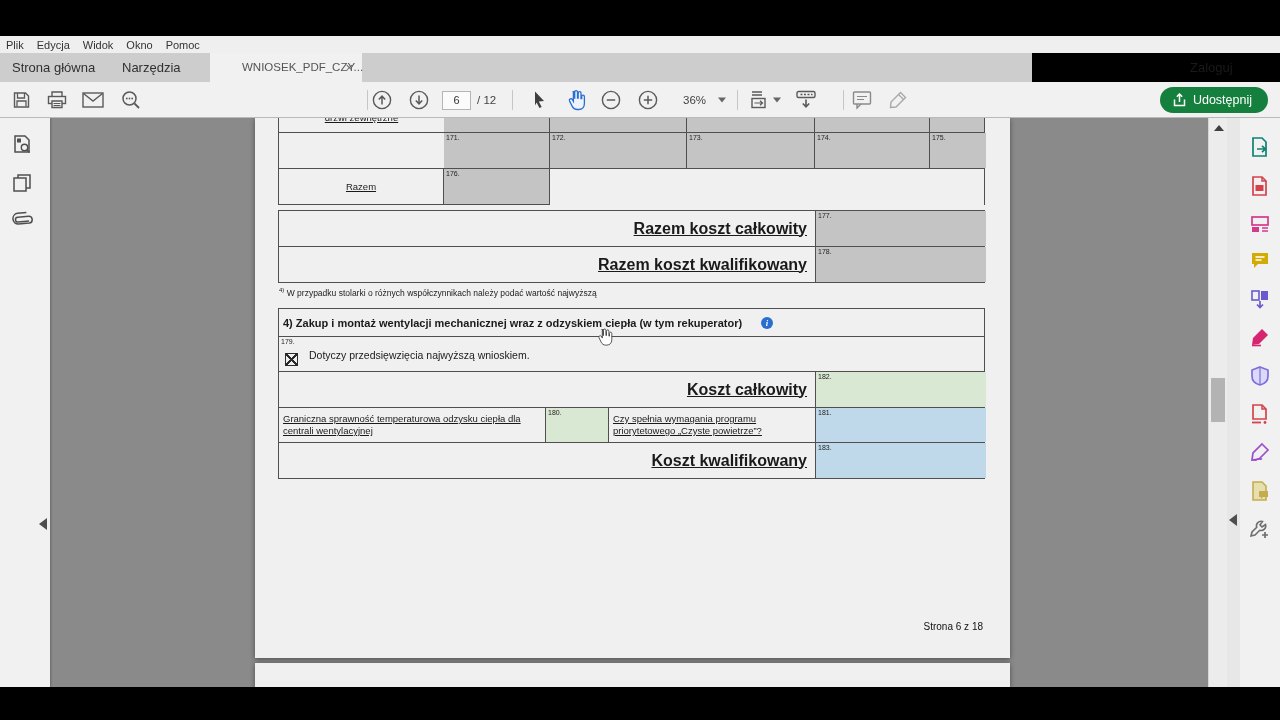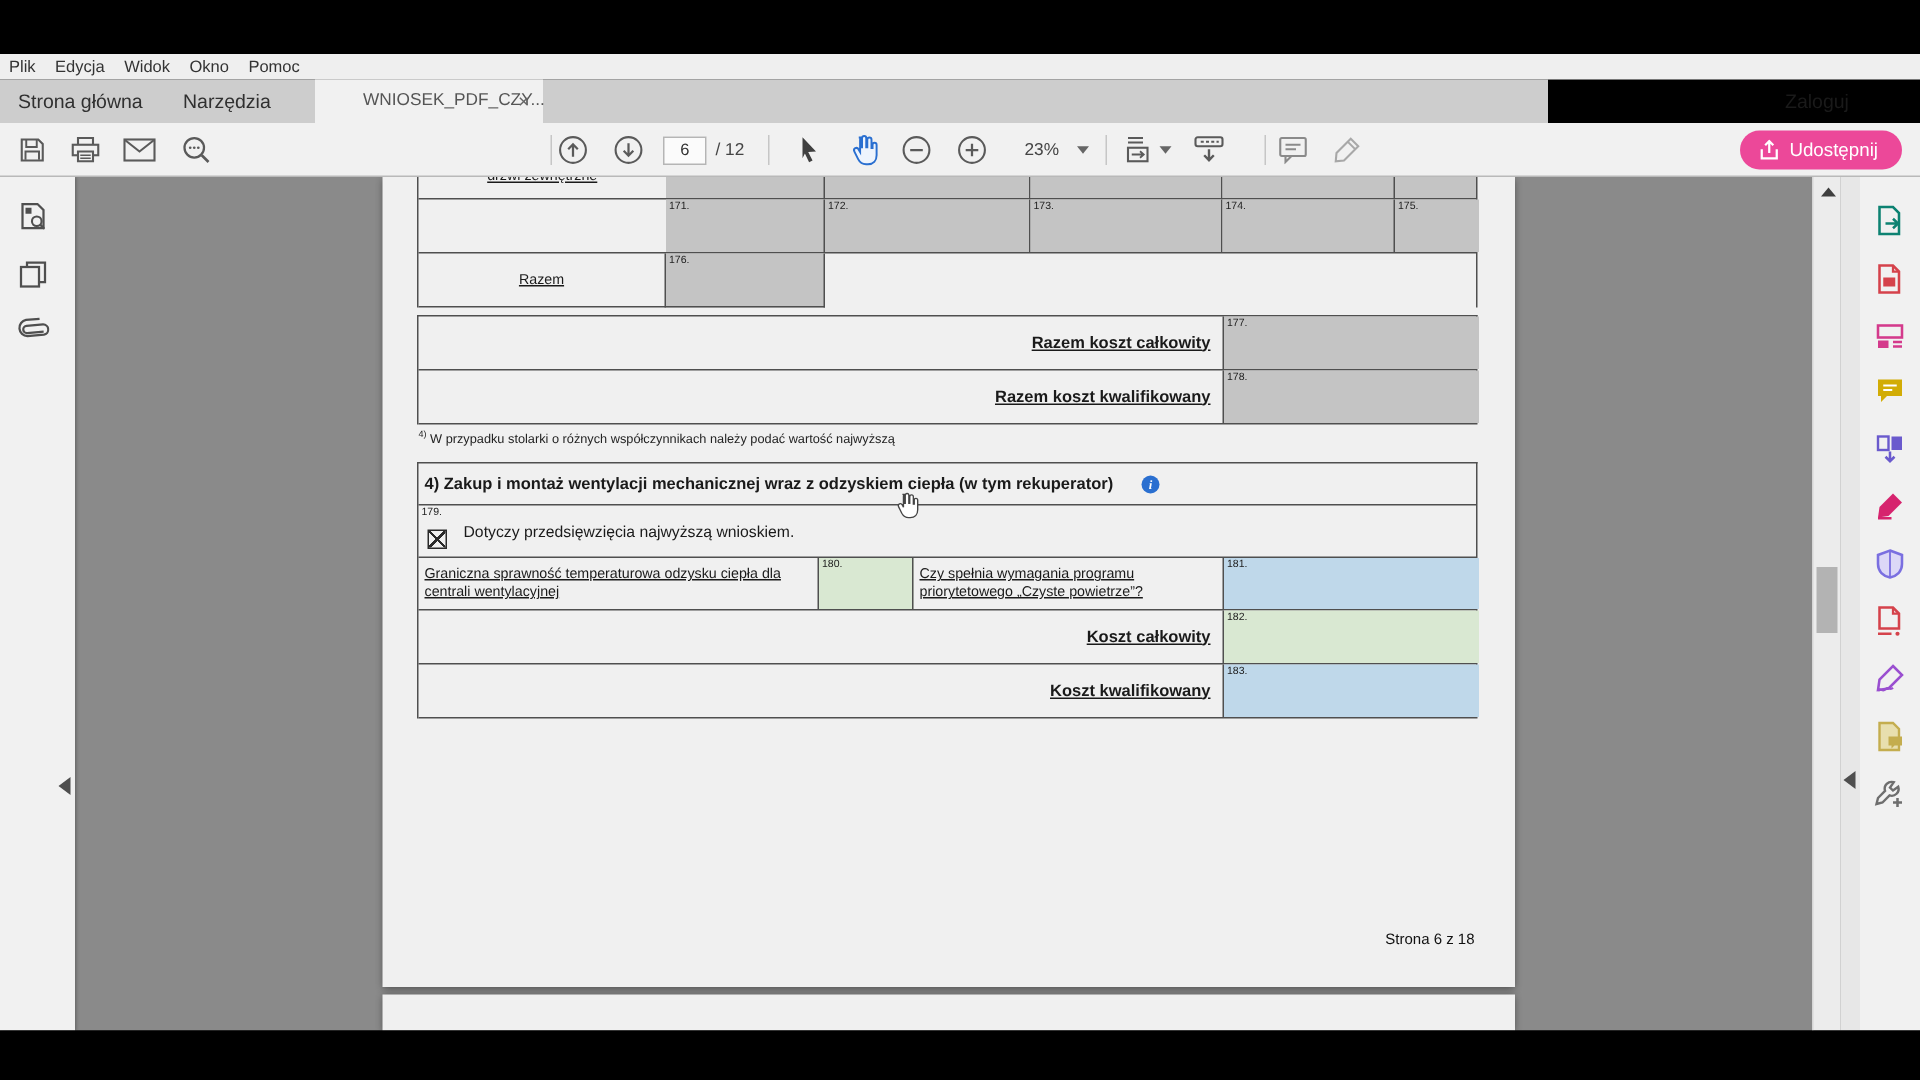--- a/index.html
+++ b/index.html
@@ -34,21 +34,21 @@
   .page-box { position:absolute; left:442px; top:9px; width:29px; height:19px;
     background:#fbfbfb; border:1px solid #b5b5b5; font-size:11px; color:#333;
     text-align:center; line-height:17px; }
   .page-total { position:absolute; left:477px; top:0; height:36px; line-height:36px;
     font-size:11.5px; color:#444; }
   .zoom-val { position:absolute; left:683px; top:0; height:36px; line-height:36px;
     font-size:11.5px; color:#444; }
   .caret { width:0; height:0; border-left:4px solid transparent;
     border-right:4px solid transparent; border-top:5px solid #666; }
   .share-btn { position:absolute; right:12px; top:5px; height:26px;
-    background:#ec4899; border-radius:14px; color:#fff; font-size:12.5px;
+    background:#15803d; border-radius:14px; color:#fff; font-size:12.5px;
     display:flex; align-items:center; gap:7px; padding:0 16px 0 13px; }
 
   
   .main { left:0; top:118px; width:1280px; height:569px; background:#8a8a8a; overflow:hidden; }
   .left-panel { position:absolute; left:0; top:0; width:50px; height:569px;
     background:#f1f1f1; box-shadow:1px 0 2px rgba(0,0,0,.25); }
   .lp-icon { position:absolute; left:11px; width:22px; height:22px; }
   .collapse-left { position:absolute; left:39px; top:400px; width:0; height:0;
     border-top:6px solid transparent; border-bottom:6px solid transparent;
     border-right:8px solid #4e4e4e; }
@@ -80,21 +80,21 @@
   .row { position:relative; width:100%; border-bottom:1px solid #4f4f4f; }
   .cell { position:absolute; top:0; height:100%;text-decoration:underline; }
   .br { border-right:1px solid #4f4f4f; }
   .gray { background:#c4c4c4; }
   .green { background:#d9e8d2; }
   .blue  { background:#bfd8ea; }
   .num { position:absolute; left:2px; top:1px; font-size:7px; color:#222; letter-spacing:0; }
   .lbl { display:flex; align-items:center; font-size:9.5px; line-height:12px; }
   .lbl-c { justify-content:center; text-align:center; }
   .rlabel { display:flex; align-items:center; justify-content:flex-end;
-    font-weight:bold; font-size:11px; padding-right:8px; }
+    font-weight:bold; font-size:16px; padding-right:8px; }
   .footnote { position:absolute; left:24px; top:169px; font-size:8.5px; color:#222; }
   .footnote sup { font-size:6px; }
   .s8-title { position:absolute; left:4px; top:0; height:28px; line-height:28px;
     font-weight:bold; font-size:11px; }
   .info-dot { position:absolute; left:482px; top:8px; width:12px; height:12px;
     border-radius:50%; background:#2a6fd0; color:#fff; font-size:8.5px;
     font-weight:bold; text-align:center; line-height:12px;
     font-family:"Liberation Serif","DejaVu Serif",serif; font-style:italic; }
   .chkbox { position:absolute; left:6px; top:16px; width:13px; height:13px;
     border:1.5px solid #2a2a2a; background:
@@ -197,21 +197,21 @@
           <circle cx="10" cy="10" r="8.6" fill="none" stroke="#5a5a5a" stroke-width="1.4"></circle>
           <path d="M5.8 10h8.4" stroke="#5a5a5a" stroke-width="1.5"></path>
         </svg>
     </span>
     <span class="tbi" style="left:638px;">
       <svg width="20" height="20" viewBox="0 0 20 20">
           <circle cx="10" cy="10" r="8.6" fill="none" stroke="#5a5a5a" stroke-width="1.4"></circle>
           <path d="M5.8 10h8.4M10 5.8v8.4" stroke="#5a5a5a" stroke-width="1.5"></path>
         </svg>
     </span>
-    <span class="zoom-val">23%</span>
+    <span class="zoom-val">36%</span>
     <span class="tbi caret" style="left:718px;"></span>
 
     <div class="tsep" style="left:737px;"></div>
 
     <span class="tbi" style="left:750px;">
       <svg width="21" height="20" viewBox="0 0 21 20">
           <path d="M2 2h10M2 5h10" stroke="#5a5a5a" stroke-width="1.3"></path>
           <rect x="2" y="8.5" width="13" height="9" fill="none" stroke="#5a5a5a" stroke-width="1.4"></rect>
           <path d="M4.5 13h8M10 10.8l2.5 2.2-2.5 2.2" fill="none" stroke="#5a5a5a" stroke-width="1.2"></path>
         </svg>
@@ -332,37 +332,37 @@
       <div class="tbl" style="top:190px; border-top:1px solid #4f4f4f;">
         <div class="row" style="height:28px;">
           <div class="s8-title">4) Zakup i montaż wentylacji mechanicznej wraz z odzyskiem ciepła (w tym rekuperator)</div>
           <div class="info-dot">i</div>
         </div>
         <div class="row" style="height:35px;">
           <span class="num">179.</span>
           <div class="chkbox"></div>
           <div class="chk-label">Dotyczy przedsięwzięcia najwyższą wnioskiem.</div>
         </div>
+        <div class="row" style="height:36px;">
+          <div class="cell rlabel br" style="left:0; width:537px;">Koszt całkowity</div>
+          <div class="cell green" style="left:537px; width:170px;">
+              <span class="num">182.</span>
+            </div>
+        </div>
         <div class="row" style="height:35px;">
           <div class="cell lbl br" style="left:0; width:267px; padding:2px 4px;">Graniczna sprawność temperaturowa odzysku ciepła dla centrali wentylacyjnej</div>
           <div class="cell green br" style="left:267px; width:63px;">
               <span class="num">180.</span>
             </div>
           <div class="cell lbl br" style="left:330px; width:207px; padding:2px 4px;">Czy spełnia wymagania programu priorytetowego „Czyste powietrze”?</div>
           <div class="cell blue" style="left:537px; width:170px;">
               <span class="num">181.</span>
             </div>
         </div>
         <div class="row" style="height:36px;">
-          <div class="cell rlabel br" style="left:0; width:537px;">Koszt całkowity</div>
-          <div class="cell green" style="left:537px; width:170px;">
-              <span class="num">182.</span>
-            </div>
-        </div>
-        <div class="row" style="height:36px;">
           <div class="cell rlabel br" style="left:0; width:537px;">Koszt kwalifikowany</div>
           <div class="cell blue" style="left:537px; width:170px;">
               <span class="num">183.</span>
             </div>
         </div>
       </div>
 
       <div class="page-footer">Strona 6 z 18</div>
 
       <div class="hand-cursor">

